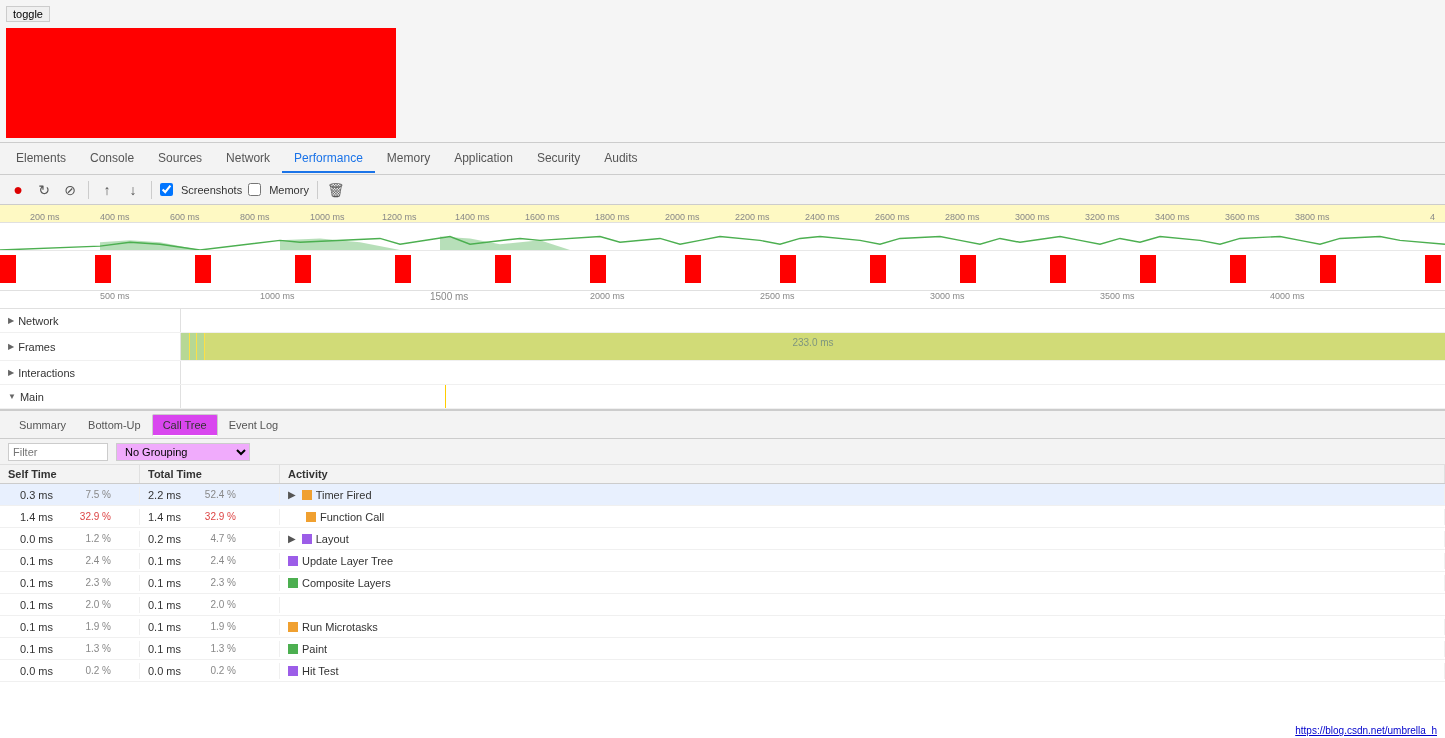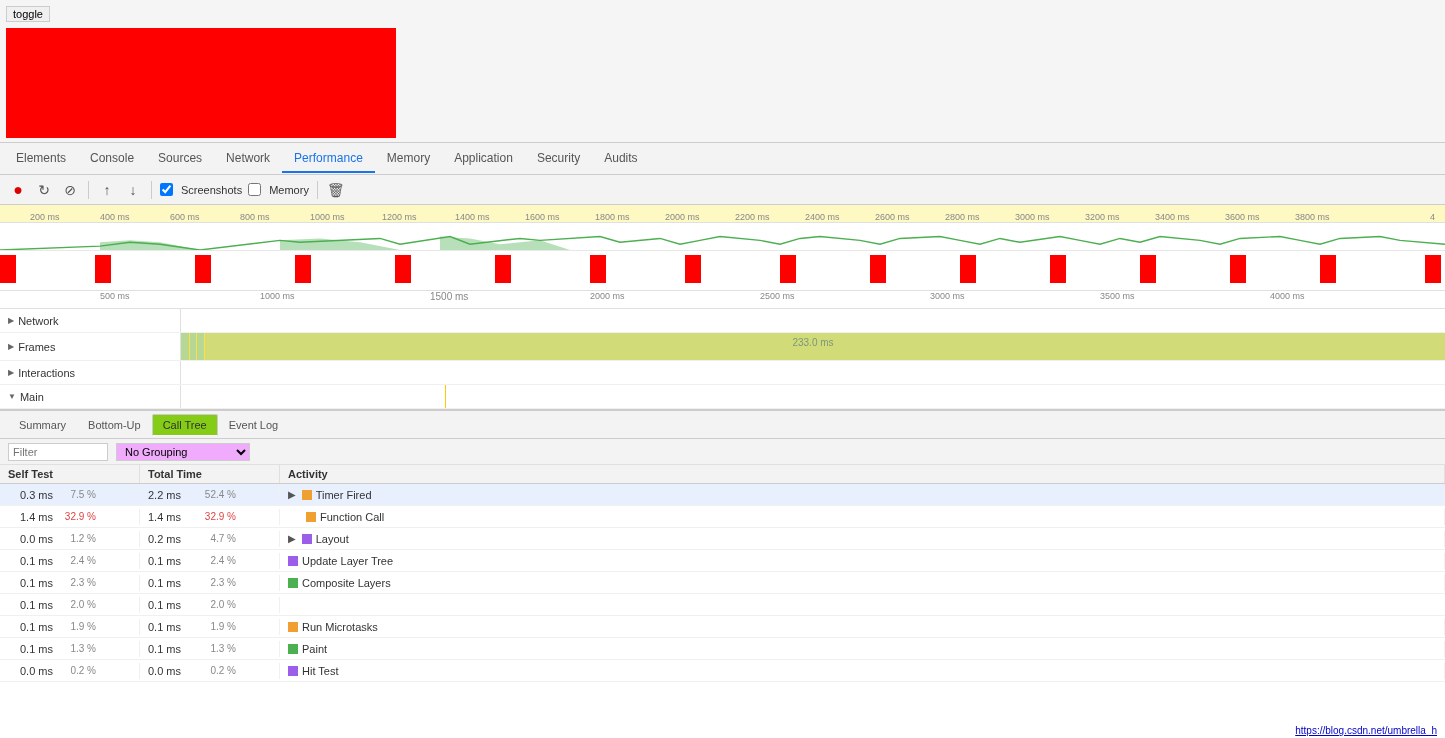--- a/index.html
+++ b/index.html
@@ -198,21 +198,21 @@
       padding: 4px 10px;
       font-size: 11px;
       cursor: pointer;
       color: #555;
       border: 1px solid transparent;
       border-radius: 2px 2px 0 0;
     }
     .sub-tab.active {
       border: 1px solid #ccc;
       border-bottom: 1px solid #fff;
-      background: #84cc16;
+      background: #d946ef;
       color: #333;
     }
 
     
     .filter-row {
       display: flex;
       align-items: center;
       height: 26px;
       background: #f3f3f3;
       border-bottom: 1px solid #e0e0e0;
@@ -272,21 +272,21 @@
     .table-row.highlighted { background: #e8f0fe; }
 
     .td {
       padding: 2px 8px;
       font-size: 11px;
       color: #333;
       border-right: 1px solid #f0f0f0;
       display: flex;
       align-items: center;
     }
-    .td-self { width: 140px; min-width: 140px; }
+    .td-self { width: 140px; min-width: 140px; gap: 15px; }
     .td-total { width: 140px; min-width: 140px; }
     .td-activity { flex: 1; display: flex; align-items: center; gap: 4px; }
 
     .self-ms { min-width: 45px; text-align: right; display: inline-block; }
     .self-pct { min-width: 35px; text-align: right; display: inline-block; color: #888; font-size: 10px; }
     .total-ms { min-width: 45px; text-align: left; display: inline-block; }
     .total-pct { min-width: 35px; text-align: right; display: inline-block; color: #888; font-size: 10px; }
 
     .activity-icon {
       width: 10px;
@@ -487,21 +487,21 @@
         <option>Group by URL</option>
         <option>Group by Domain</option>
         <option>Group by Subdomain</option>
         <option>Group by Frame</option>
       </select>
     </div>
 
     <div class="data-table">
 
       <div class="table-header">
-        <div class="th col-self">Self Test</div>
+        <div class="th col-self">Self Time</div>
         <div class="th col-total">Total Time</div>
         <div class="th col-activity">Activity</div>
       </div>
 
       <div class="table-row highlighted">
         <div class="td td-self">
           <span class="self-ms">0.3 ms</span>
           <span class="self-pct" style="margin-left:8px;">7.5 %</span>
         </div>
         <div class="td td-total">

